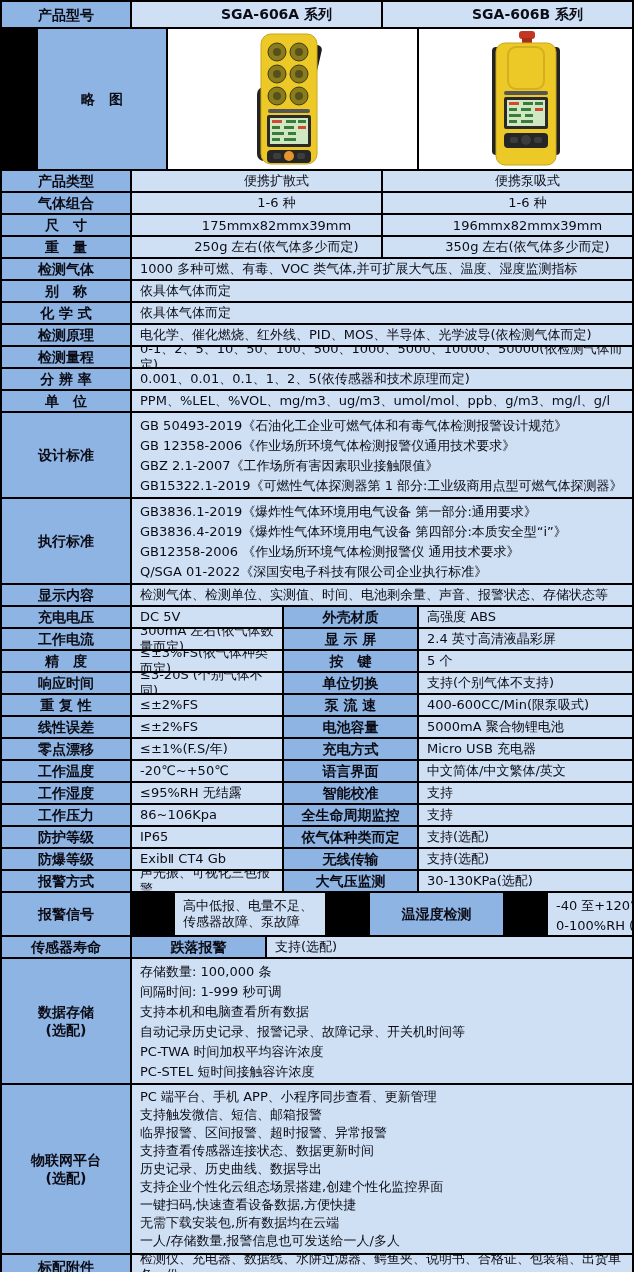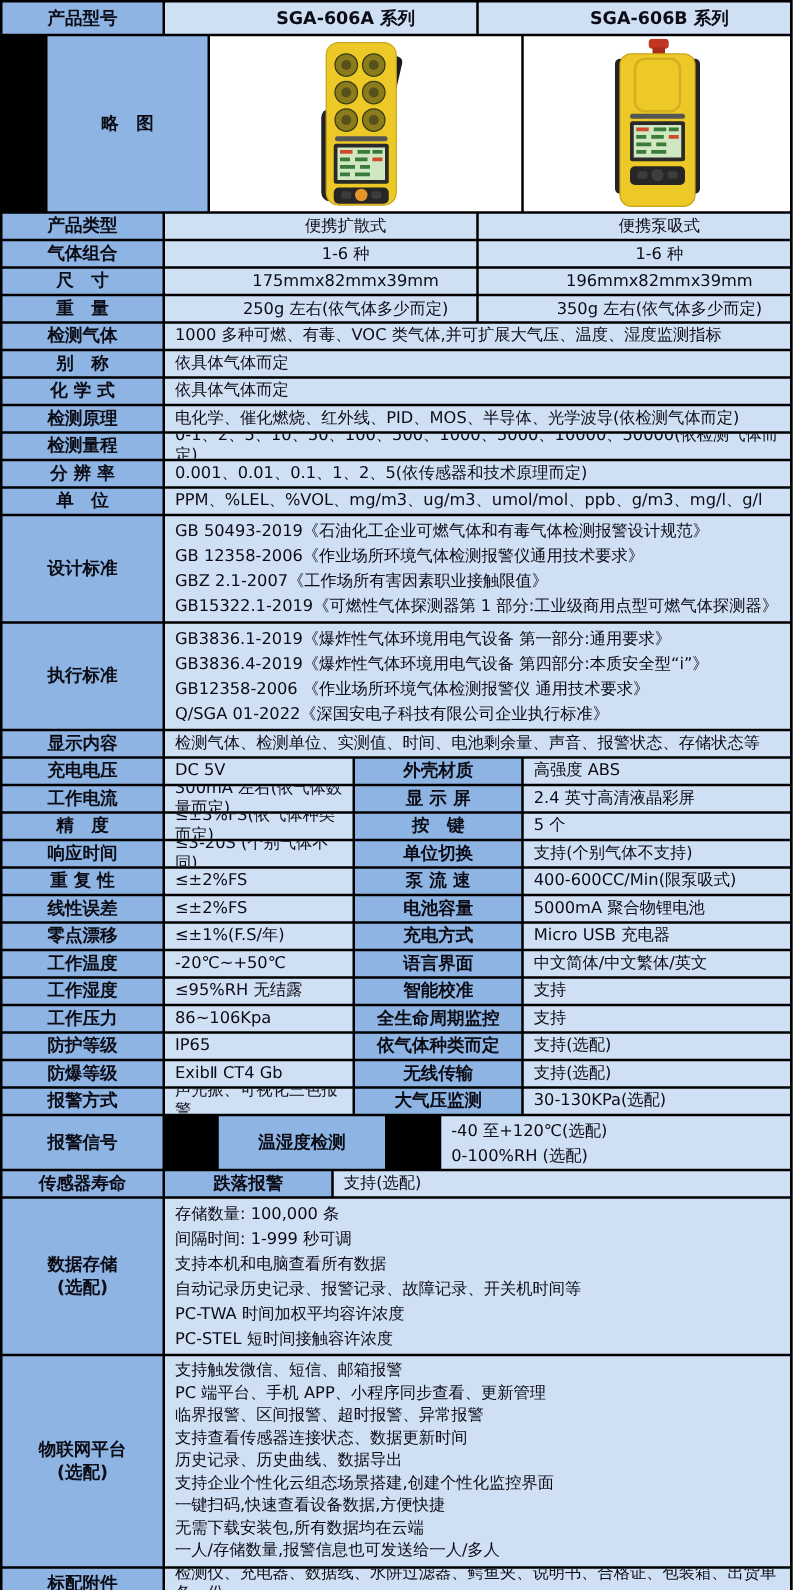--- a/index.html
+++ b/index.html
@@ -268,20 +268,21 @@
   </div>
   <div class="row r-s">
     <div class="cell label c-label">报警方式</div>
     <div class="cell value c-v1 left">声光振、可视化三色报警</div>
     <div class="cell label c-l2">大气压监测</div>
     <div class="cell value c-rest left">30-130KPa(选配)</div>
   </div>
 
   <div class="row r-alarm">
     <div class="cell label c-label">报警信号</div>
+    <div class="cell value c-v1 left">高中低报、电量不足、传感器故障、泵故障</div>
     <div class="cell label c-l2">温湿度检测</div>
     <div class="cell value c-rest ml">
       <div class="line">-40 至+120℃(选配)</div>
       <div class="line">0-100%RH  (选配)</div>
     </div>
   </div>
 
   <div class="row r-s">
     <div class="cell label c-label">传感器寿命</div>
     <div class="cell label c-l2">跌落报警</div>
@@ -302,22 +303,22 @@
       <div class="line">PC-STEL 短时间接触容许浓度</div>
     </div>
   </div>
 
   <div class="row r-iot">
     <div class="cell label c-label">
       <span>物联网平台</span>
       <span>(选配)</span>
     </div>
     <div class="cell value c-full ml tight">
+      <div class="line">PC 端平台、手机 APP、小程序同步查看、更新管理</div>
       <div class="line">支持触发微信、短信、邮箱报警</div>
-      <div class="line">PC 端平台、手机 APP、小程序同步查看、更新管理</div>
       <div class="line">临界报警、区间报警、超时报警、异常报警</div>
       <div class="line">支持查看传感器连接状态、数据更新时间</div>
       <div class="line">历史记录、历史曲线、数据导出</div>
       <div class="line">支持企业个性化云组态场景搭建,创建个性化监控界面</div>
       <div class="line">一键扫码,快速查看设备数据,方便快捷</div>
       <div class="line">无需下载安装包,所有数据均在云端</div>
       <div class="line">一人/存储数量,报警信息也可发送给一人/多人</div>
     </div>
   </div>
 

